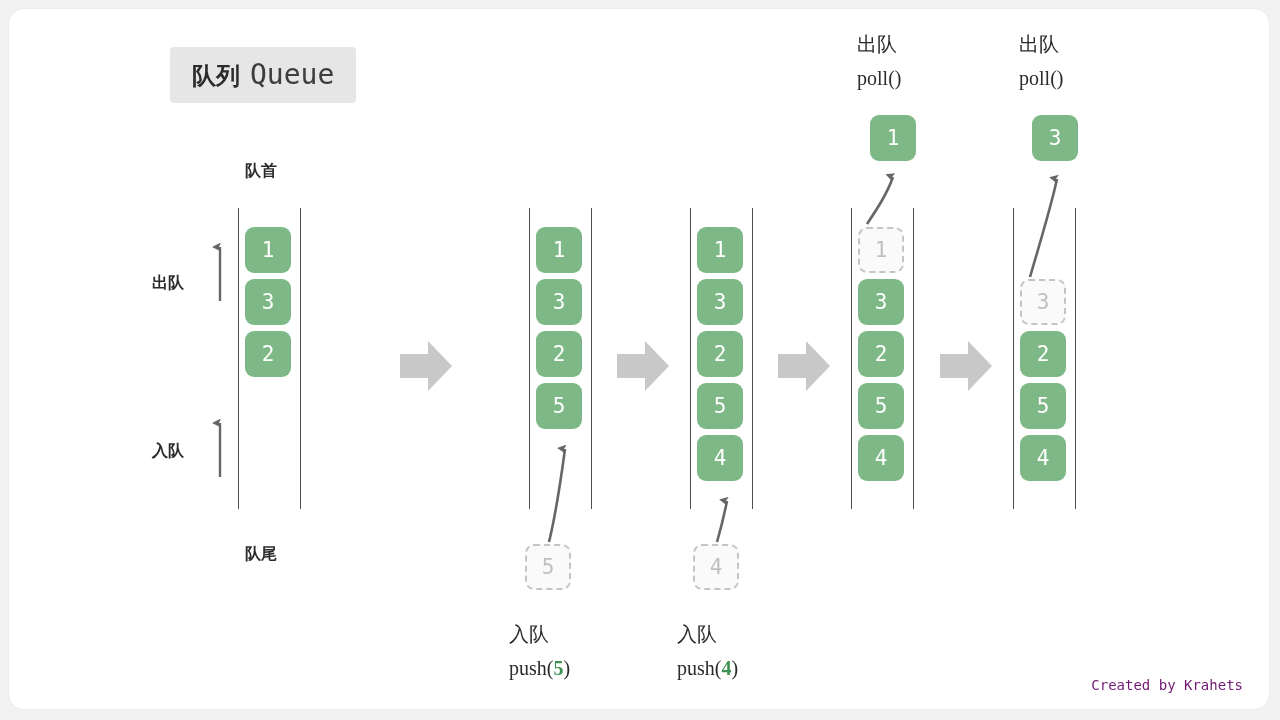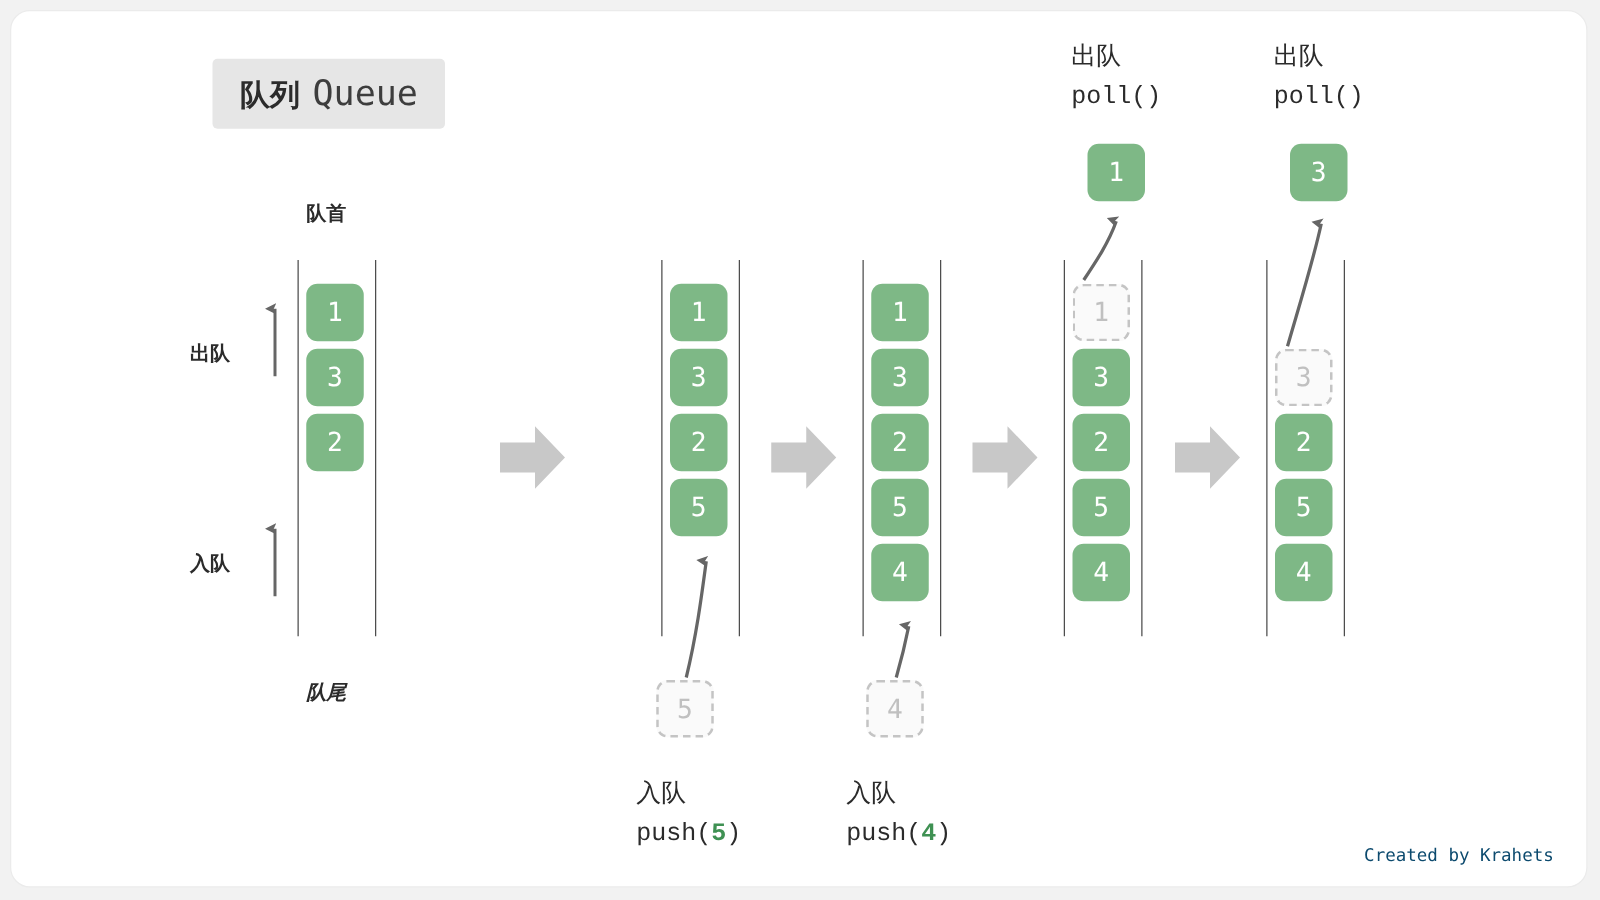--- a/index.html
+++ b/index.html
@@ -53,21 +53,21 @@
     font-size: 20px;
     line-height: 34px;
   }
   .op-label .l1 {
     display: block;
     font-family: "DejaVu Sans", sans-serif;
     color: #2b2b2b;
   }
   .op-label .l2 {
     display: block;
-    font-family: Liberation Mono, monospace;
+    font-family: Liberation Serif, serif;
     color: #2b2b2b;
   }
   .op-label .arg { color: #3f9153; font-weight: bold; }
 
   
   .rail {
     position: absolute;
     width: 1px;
     background: #4d4d4d;
   }
@@ -89,38 +89,38 @@
     border: 2px dashed #c4c4c4;
     color: #c0c0c0;
   }
 
   
   #credit {
     position: absolute;
     right: 28px; bottom: 18px;
     font-family: "DejaVu Sans Mono", monospace;
     font-size: 14px;
-    color: #0c4a6e;
+    color: #701a75;
     white-space: nowrap;
   }
   svg.overlay { position: absolute; left: 0; top: 0; width: 1262px; height: 702px; pointer-events: none; }
 </style>
 </head>
 <body>
 
 <div id="frame">
 <div id="canvas">
 
   <div id="title-badge">
     <span class="cn">队列</span>
     <span class="en">Queue</span>
   </div>
 
   <div class="cn-label" style="left:236px; top:152px;">队首</div>
-  <div class="cn-label" style="left:236px; top:535px;font-style:italic;">队尾</div>
+  <div class="cn-label" style="left:236px; top:535px;">队尾</div>
 
   <div class="cn-label" style="left:143px; top:264px;">出队</div>
   <div class="cn-label" style="left:143px; top:432px;">入队</div>
 
   <div class="rail" style="left:229px; top:199px; height:301px;"></div>
   <div class="rail" style="left:291px; top:199px; height:301px;"></div>
   <div class="card" style="left:236px; top:218px;">1</div>
   <div class="card" style="left:236px; top:270px;">3</div>
   <div class="card" style="left:236px; top:322px;">2</div>
 

